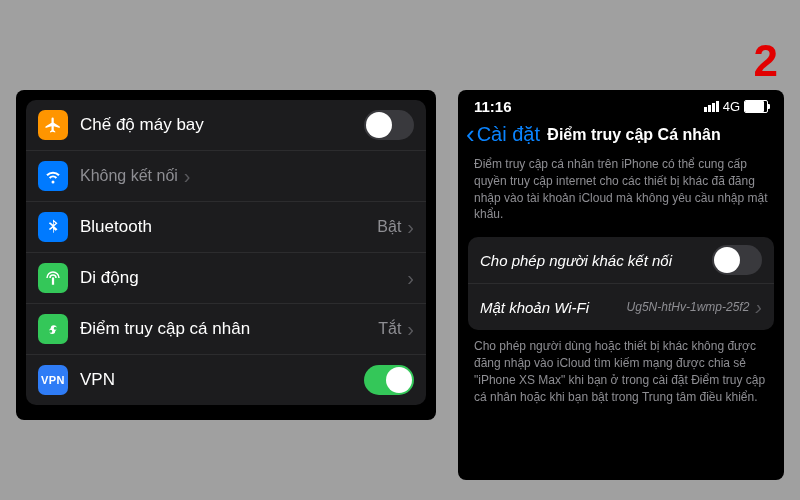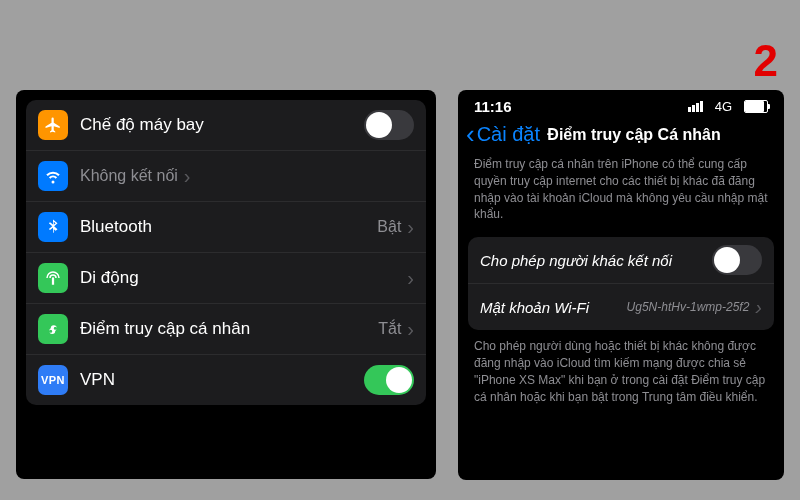--- a/index.html
+++ b/index.html
@@ -3,21 +3,21 @@
 <meta charset="utf-8">
 <style>
   :root { --gray-bg:#a0a0a0; --phone-bg:#000; --row-bg:#1c1c1e; --row-border:#2c2c2e;
           --text:#fff; --subtext:#8e8e93; --link:#0a84ff; --green:#34c759;
           --orange:#ff9500; --blue:#007aff; --vpn:#2f7cf6; --cell-icon:#34c759;
           --hotspot:#34c759; }
   html,body{margin:0;padding:0;}
   body{width:800px;height:500px;background:var(--gray-bg);font-family:-apple-system,Helvetica,Arial,sans-serif;
        position:relative;overflow:hidden;}
   .panel{position:absolute;background:var(--phone-bg);border-radius:8px;}
-  .panel.left{left:16px;top:90px;width:420px;height:389px;padding:0;}
+  .panel.left{left:16px;top:90px;width:420px;height:330px;padding:0;}
   .panel.right{right:16px;top:90px;width:326px;height:390px;padding:0;}
   
   .rows{margin:10px;background:var(--row-bg);border-radius:10px;overflow:hidden;}
   .row{display:flex;align-items:center;height:50px;padding:0 12px;border-bottom:1px solid var(--row-border);
        color:var(--text);font-size:17px;}
   .row:last-child{border-bottom:none;}
   .icn{width:30px;height:30px;border-radius:7px;display:flex;align-items:center;justify-content:center;
        margin-right:12px;flex:0 0 30px;}
   .icn svg{width:18px;height:18px;fill:#fff;}
   .row .lbl{flex:1;}
@@ -26,21 +26,21 @@
   
   .tog{width:50px;height:30px;border-radius:15px;position:relative;flex:0 0 50px;}
   .tog.off{background:#39393d;}
   .tog.on{background:var(--green);}
   .knob{position:absolute;width:26px;height:26px;border-radius:50%;background:#fff;top:2px;}
   .tog.off .knob{left:2px;}
   .tog.on .knob{right:2px;}
   
   .statusbar{display:flex;justify-content:space-between;align-items:center;color:#fff;
              padding:8px 16px 2px;font-size:15px;font-weight:600;}
-  .sb-right{display:flex;align-items:center;gap:12px;font-size:13px;font-weight:500;}
+  .sb-right{display:flex;align-items:center;gap:4px;font-size:13px;font-weight:500;}
   .bars{display:flex;align-items:flex-end;gap:1px;}
   .bars span{width:3px;background:#fff;display:block;}
   .bars span:nth-child(1){height:5px;}.bars span:nth-child(2){height:7px;}
   .bars span:nth-child(3){height:9px;}.bars span:nth-child(4){height:11px;}
   .batt{width:22px;height:11px;border:1px solid #fff;border-radius:2px;position:relative;}
   .batt::after{content:"";position:absolute;right:-3px;top:3px;width:2px;height:5px;background:#fff;border-radius:0 1px 1px 0;}
   .batt i{display:block;height:100%;width:85%;background:#fff;border-radius:1px;}
   .navback{display:flex;align-items:center;padding:6px 8px;}
   .navback .back{color:var(--link);font-size:20px;display:flex;align-items:center;}
   .navback .back::before{content:"‹";font-size:26px;margin-right:2px;line-height:0.6;}

